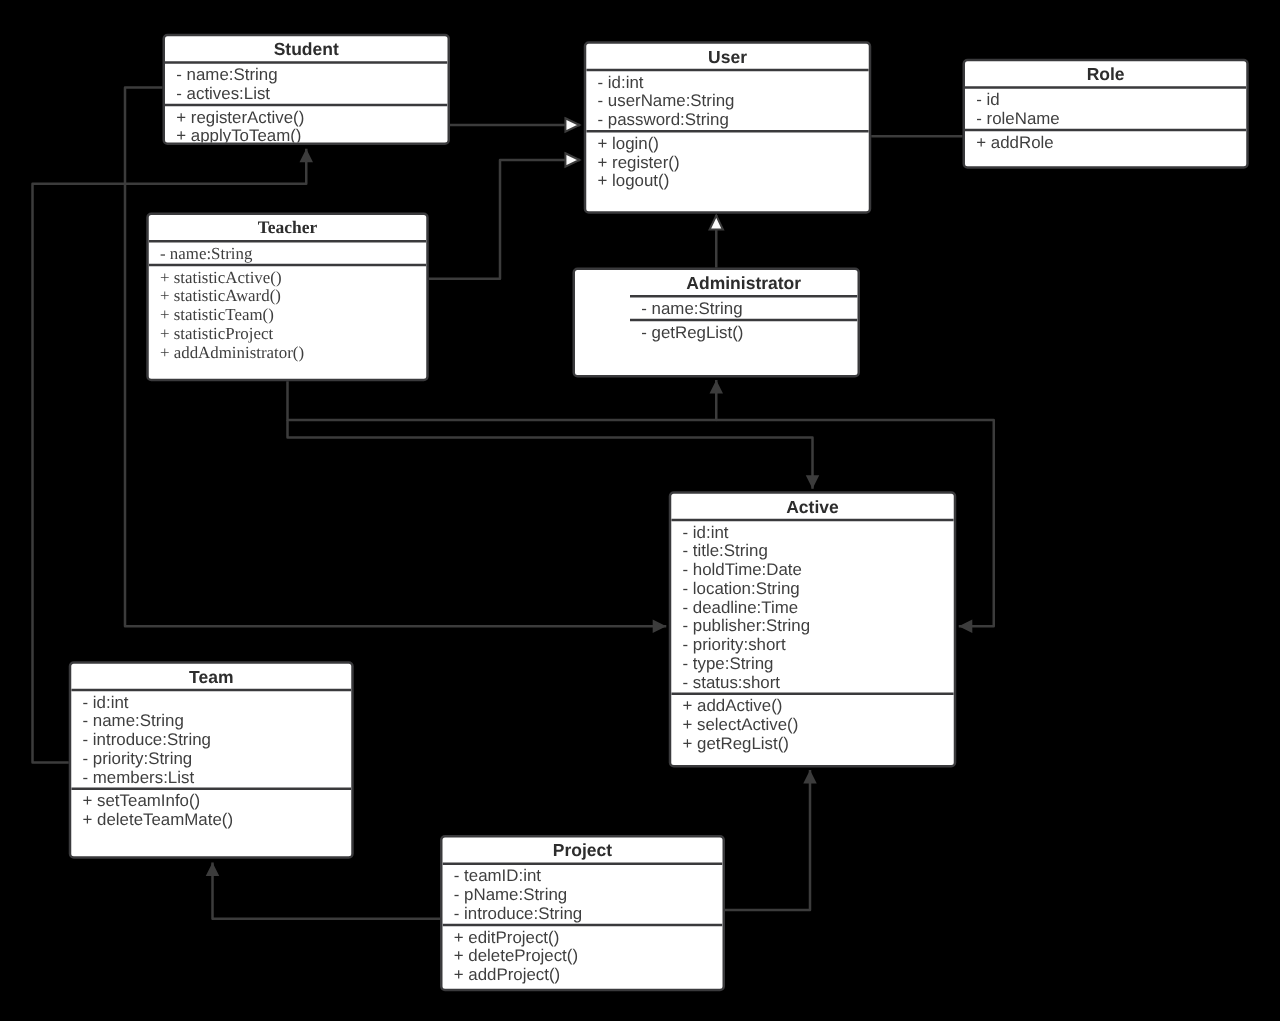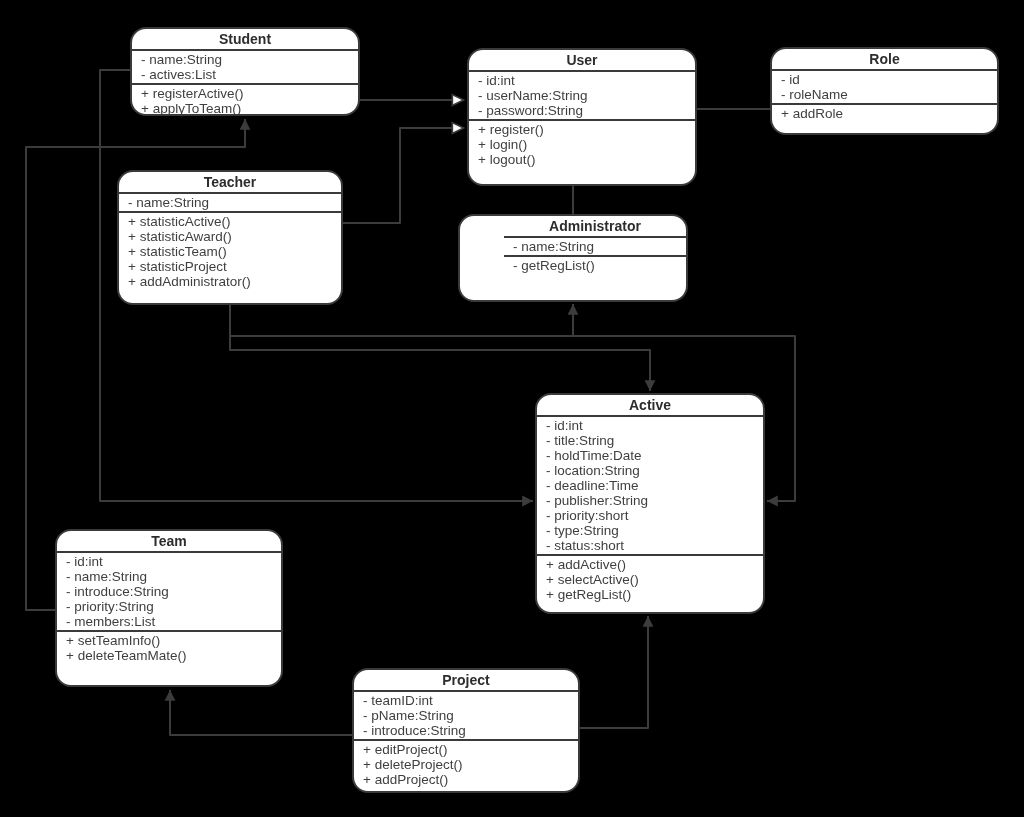--- a/index.html
+++ b/index.html
@@ -3,21 +3,21 @@
 <meta charset="utf-8">
 <style>
   html,body{margin:0;padding:0;background:#000;}
   .stage{
     position:relative;width:1024px;height:817px;background:#000000;
     font-family:"Liberation Sans",sans-serif;overflow:hidden;
   }
   svg.wires{position:absolute;left:0;top:0;width:1024px;height:817px;}
   .uml{
     position:absolute;box-sizing:border-box;display:flex;flex-direction:column;
-    background:#ffffff;border:2px solid #3a3a3c;border-radius:16px;
+    background:#ffffff;border:2px solid #3a3a3c;border-radius:4px;
     color:#3f3f3f;font-size:13.5px;overflow:hidden;
   }
   .uml .t{
     flex:0 0 auto;text-align:center;font-weight:700;color:#2d2d2d;
     font-size:14px;line-height:17px;padding:2px 0 1px;white-space:nowrap;
   }
   .uml .c{flex:0 0 auto;border-top:2px solid #3a3a3c;padding:1px 0;min-height:0;}
   .uml .c.methods{flex:1 1 auto;}
   .uml .row{line-height:15px;padding:0 4px 0 9px;white-space:nowrap;}
 </style>
@@ -55,46 +55,46 @@
     <div class="c attrs">
         <div class="row">- name:String</div>
         <div class="row">- actives:List</div>
       </div>
     <div class="c methods">
         <div class="row">+ registerActive()</div>
         <div class="row">+ applyToTeam()</div>
       </div>
   </div>
 
-  <div class="uml" style="left:467px;top:48px;width:230px;height:138px;">
+  <div class="uml" style="left:467px;top:33px;width:230px;height:138px;">
     <div class="t">User</div>
     <div class="c attrs">
         <div class="row">- id:int</div>
         <div class="row">- userName:String</div>
         <div class="row">- password:String</div>
       </div>
     <div class="c methods">
+        <div class="row">+ login()</div>
         <div class="row">+ register()</div>
-        <div class="row">+ login()</div>
         <div class="row">+ logout()</div>
       </div>
   </div>
 
   <div class="uml" style="left:770px;top:47px;width:229px;height:88px;">
     <div class="t">Role</div>
     <div class="c attrs">
         <div class="row">- id</div>
         <div class="row">- roleName</div>
       </div>
     <div class="c methods">
         <div class="row">+ addRole</div>
       </div>
   </div>
 
-  <div class="uml" style="left:117px;top:170px;width:226px;height:135px;">
+  <div class="uml" style="left:117px;top:170px;width:226px;height:135px;font-family:Liberation Serif, serif;">
     <div class="t">Teacher</div>
     <div class="c attrs">
         <div class="row">- name:String</div>
       </div>
     <div class="c methods">
         <div class="row">+ statisticActive()</div>
         <div class="row">+ statisticAward()</div>
         <div class="row">+ statisticTeam()</div>
         <div class="row">+ statisticProject</div>
         <div class="row">+ addAdministrator()</div>

